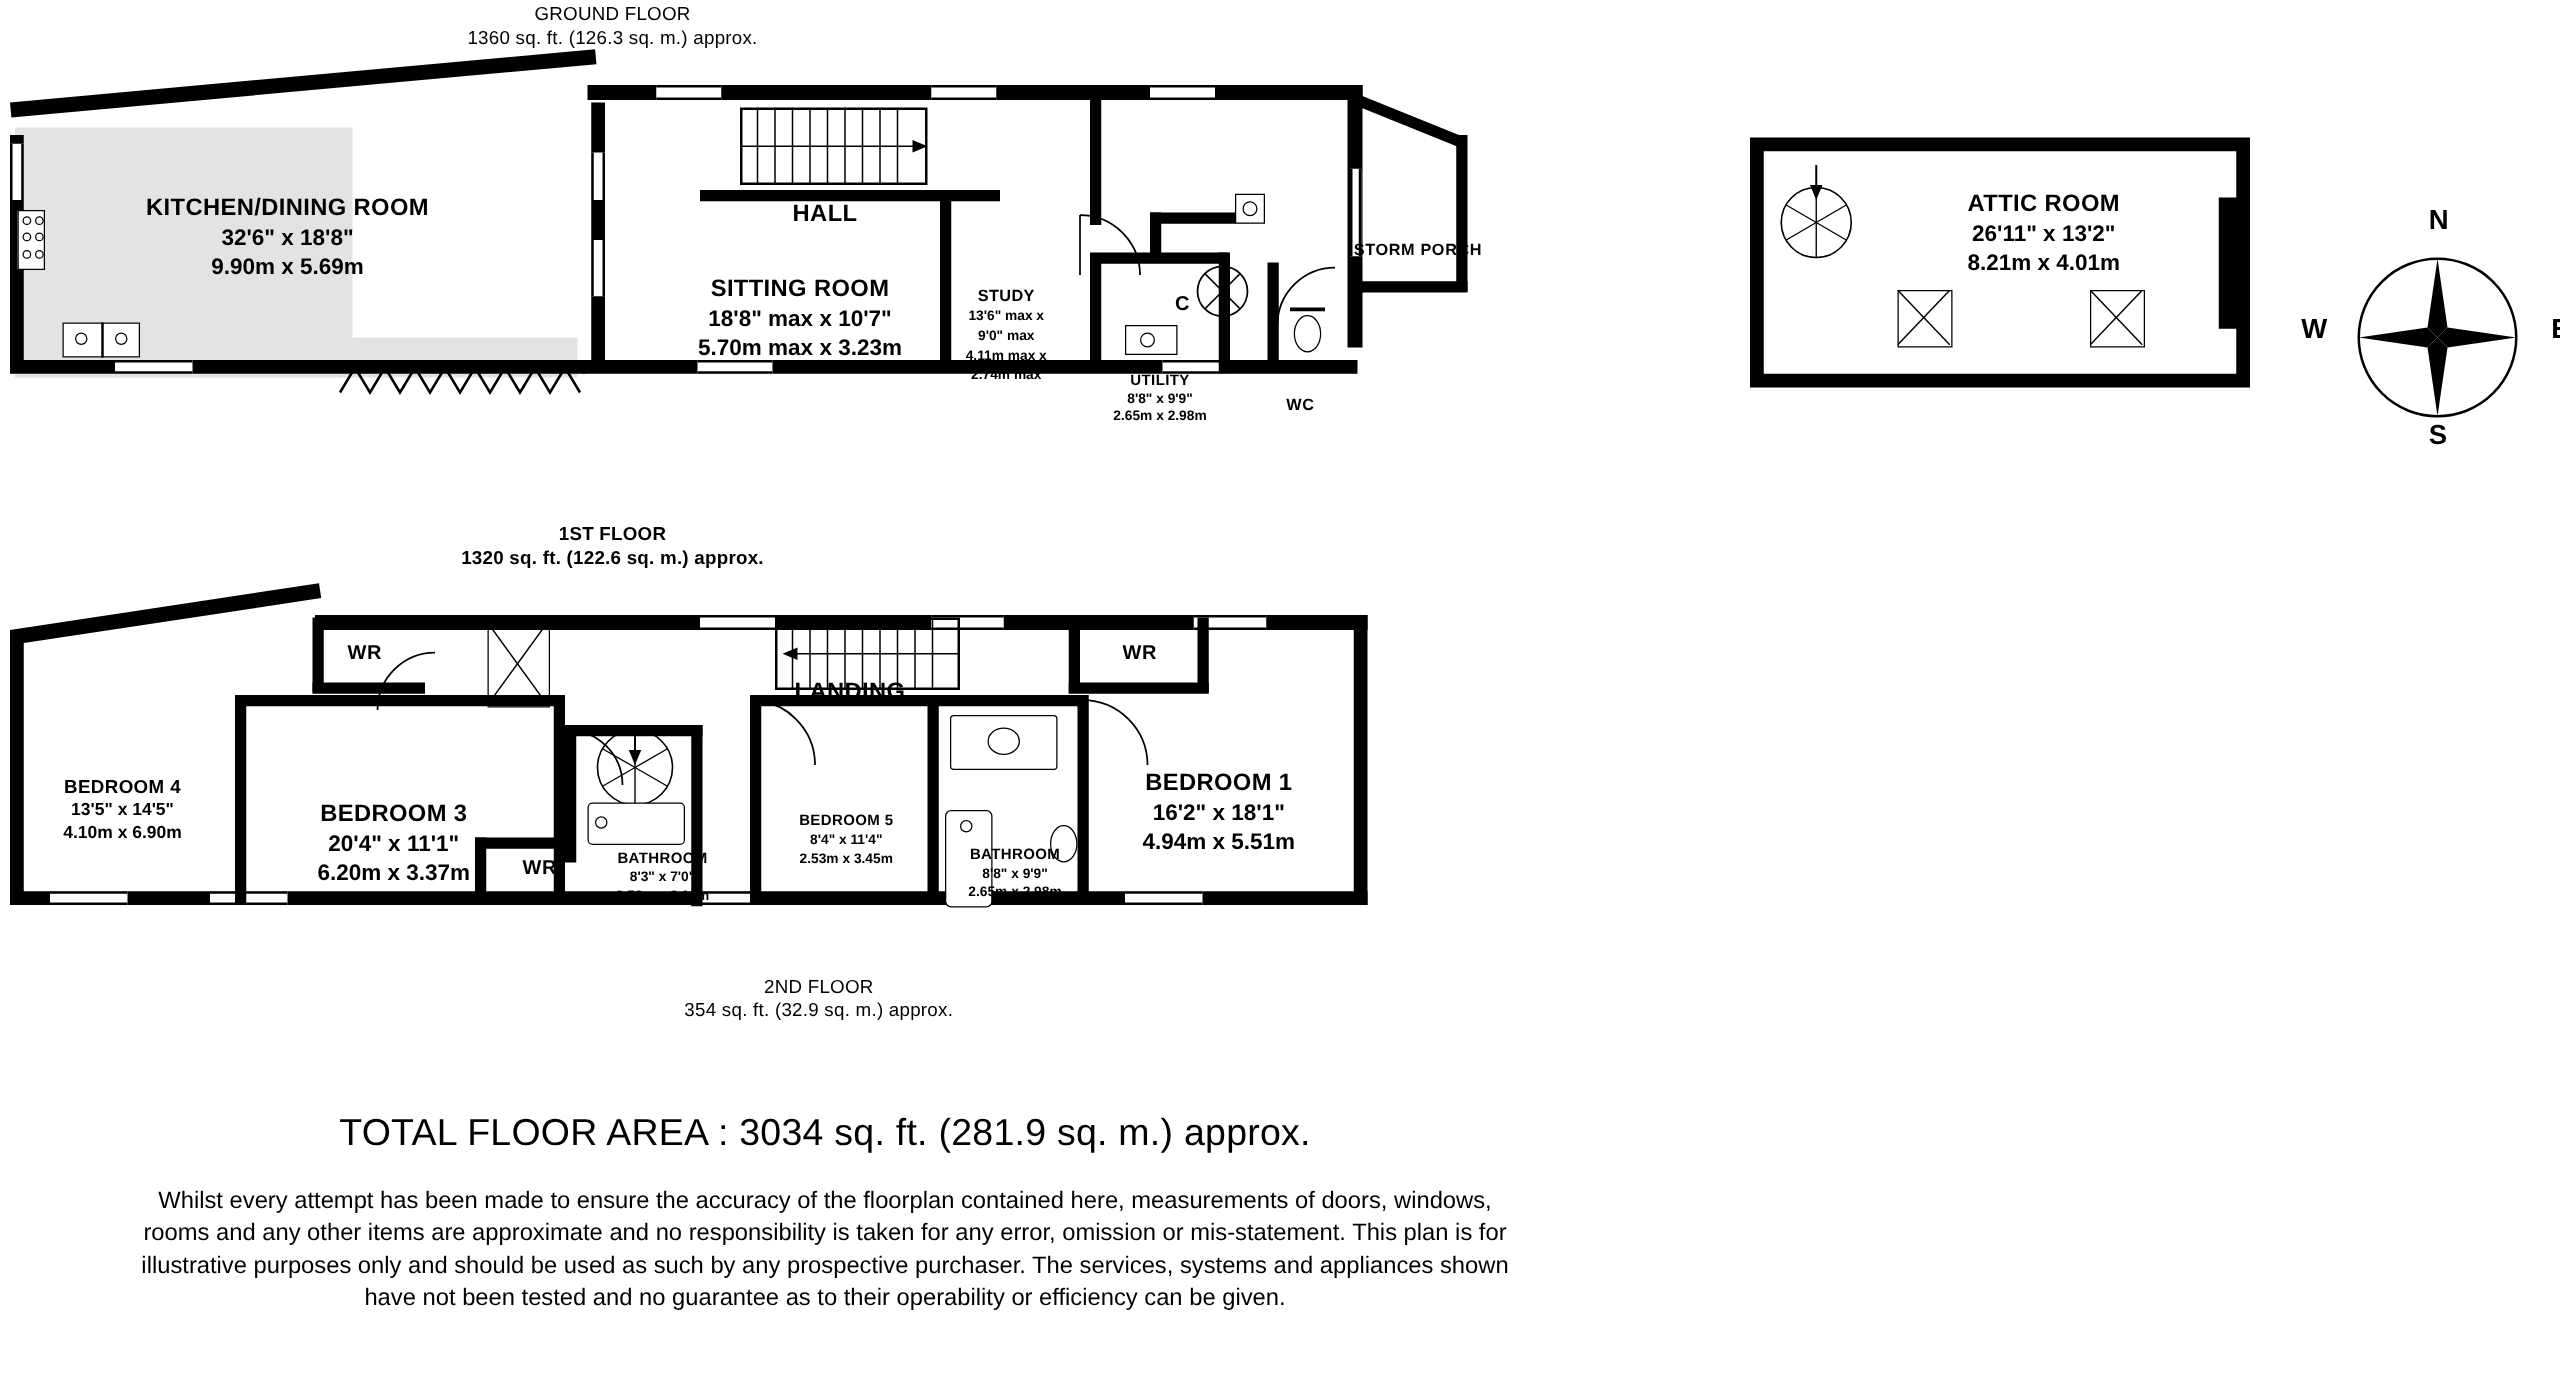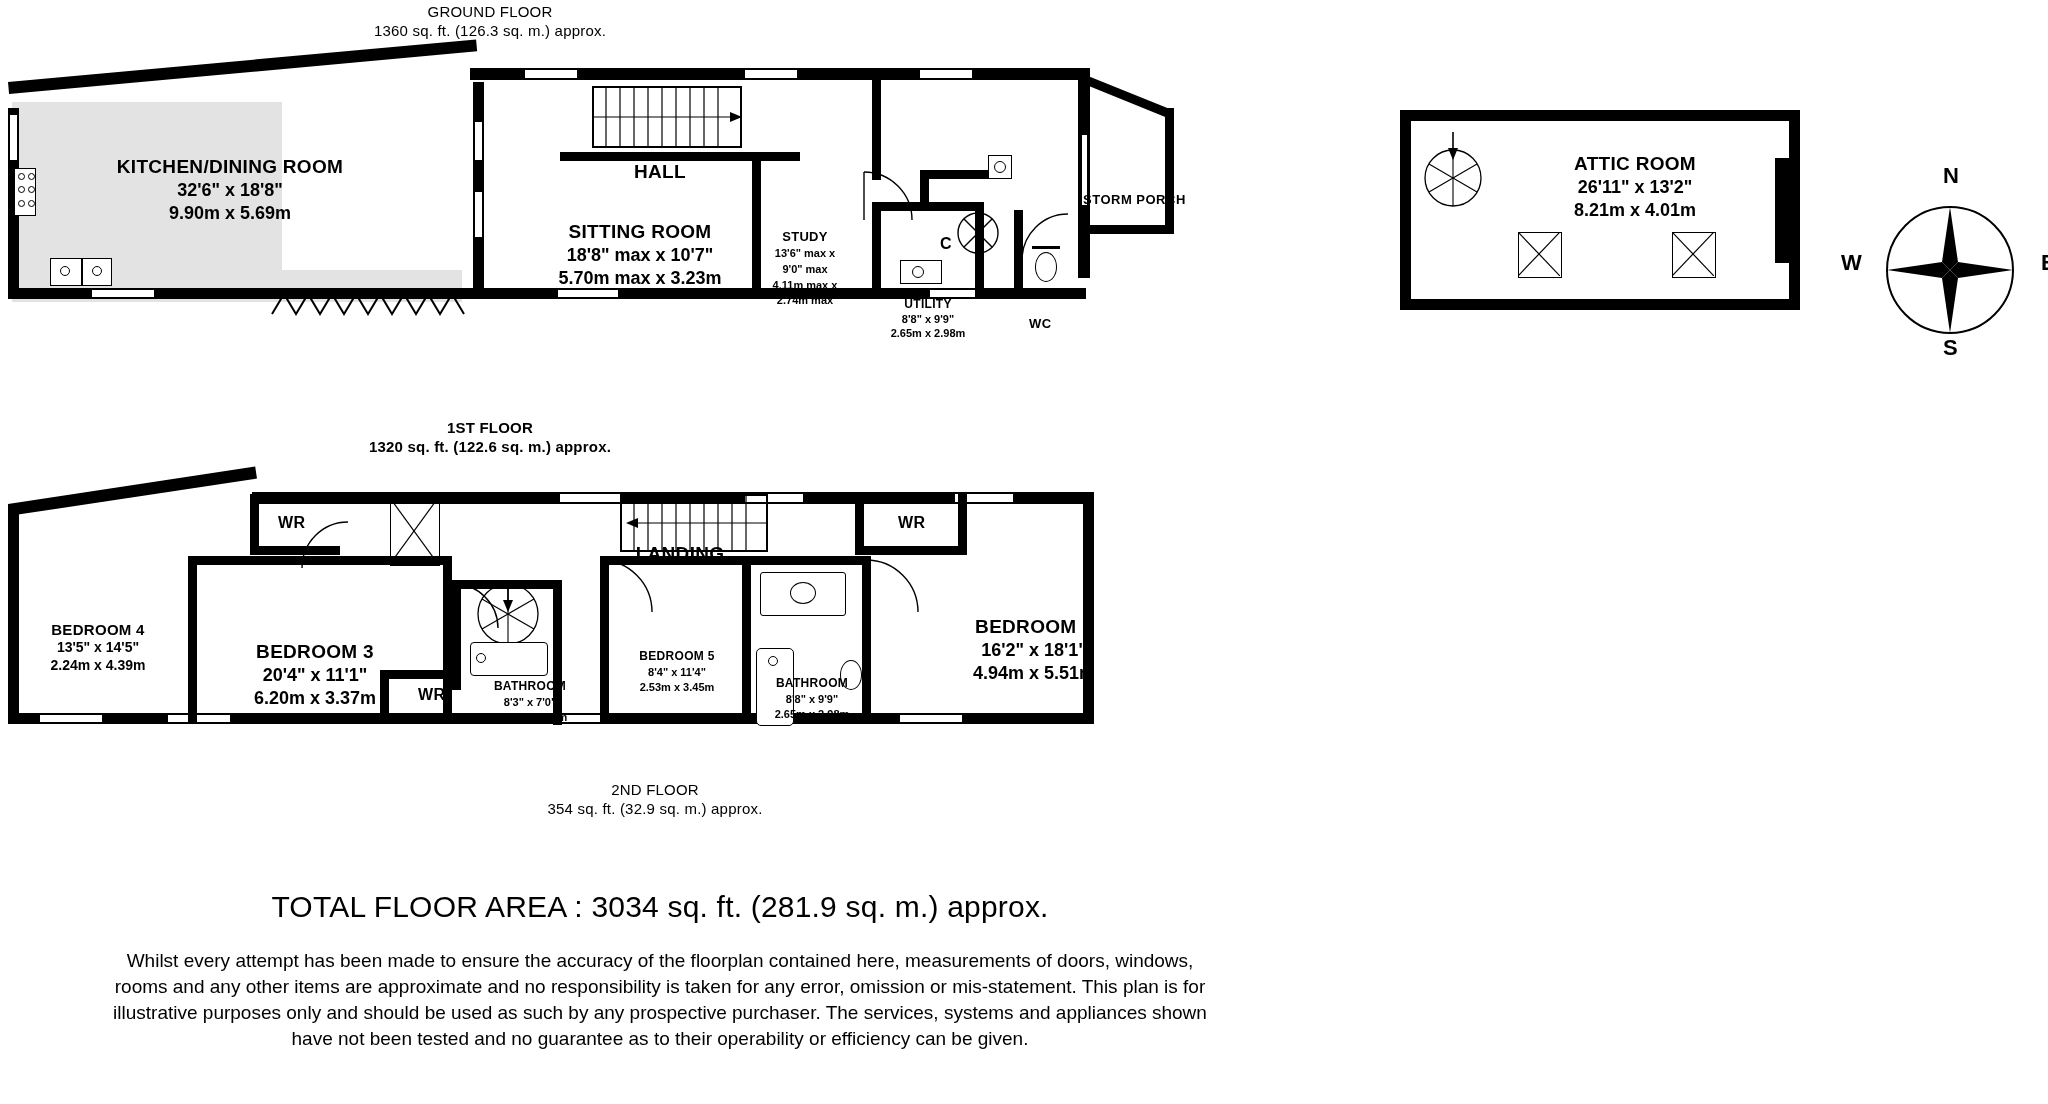--- a/index.html
+++ b/index.html
@@ -421,36 +421,36 @@
       <span>WR</span>
     </div>
 
     <div class="abs room-label" style="left:600px; top:72px; width:160px;">
       <div class="room-name">LANDING</div>
     </div>
 
     <div class="abs room-label" style="left:12px; top:150px; width:172px;">
       <div class="room-name med">BEDROOM 4</div>
       <div class="room-dim med">13'5"  x 14'5"</div>
-      <div class="room-dim med">2.24m  x 4.39m</div>
+      <div class="room-dim med">4.10m  x 6.90m</div>
     </div>
 
     <div class="abs room-label" style="left:200px; top:170px; width:230px;">
       <div class="room-name">BEDROOM 3</div>
       <div class="room-dim">20'4"  x 11'1"</div>
       <div class="room-dim">6.20m  x 3.37m</div>
     </div>
 
     <div class="abs room-label" style="left:612px; top:178px; width:130px; line-height:1.4;">
       <div class="room-name tiny">BEDROOM 5</div>
       <div class="room-dim tiny">8'4"  x 11'4"</div>
       <div class="room-dim tiny">2.53m  x 3.45m</div>
     </div>
 
-    <div class="abs room-label" style="left:919px; top:145px; width:230px;">
+    <div class="abs room-label" style="left:860px; top:145px; width:230px;">
       <div class="room-name">BEDROOM 1</div>
       <div class="room-dim">16'2"  x 18'1"</div>
       <div class="room-dim">4.94m  x 5.51m</div>
     </div>
 
     <div class="abs room-label" style="left:470px; top:208px; width:120px; line-height:1.4;">
       <div class="room-name tiny">BATHROOM</div>
       <div class="room-dim tiny">8'3"  x 7'0"</div>
       <div class="room-dim tiny">2.52m  x 2.13m</div>
     </div>

